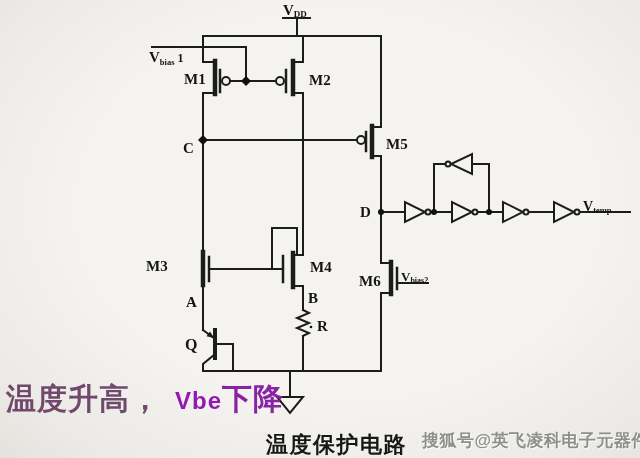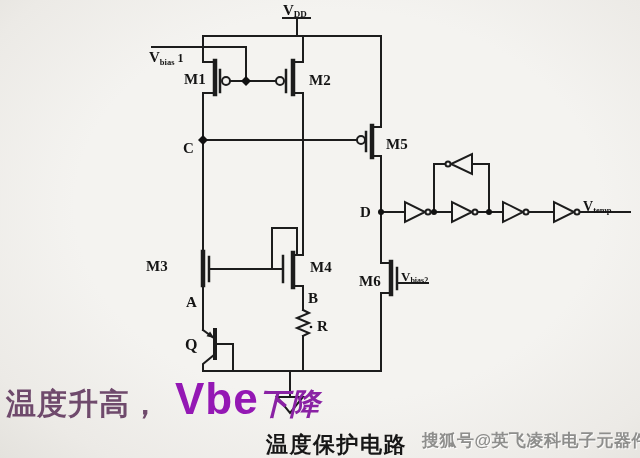--- a/index.html
+++ b/index.html
@@ -18,21 +18,21 @@
   .schematic-svg text{
     font-family:"Liberation Serif","DejaVu Serif",serif;
     font-weight:bold;fill:#141414;
   }
   .annotation{
     position:absolute;left:6px;top:382px;
     font-size:30px;font-weight:bold;line-height:34px;
     letter-spacing:1px;white-space:nowrap;
     font-family:"Liberation Sans",sans-serif;
   }
-  .annotation .seg2{margin-left:14px;font-size:44px;}
+  .annotation .seg2{margin-left:14px;font-size:24px;}
   .caption{
     position:absolute;left:266px;top:430px;
     font-size:22px;font-weight:bold;color:#171717;
     letter-spacing:1.5px;white-space:nowrap;
     font-family:"Liberation Sans",sans-serif;
   }
   .watermark{
     position:absolute;left:422px;top:429px;
     font-size:17px;font-weight:bold;color:#8e8e8c;
     letter-spacing:0.5px;white-space:nowrap;
@@ -188,19 +188,19 @@
       <text x="401" y="281" font-size="13"><tspan>V</tspan><tspan font-size="8" dy="2">bias2</tspan></text>
       <text x="186" y="307" font-size="15">A</text>
       <text x="308" y="303" font-size="15">B</text>
       <text x="185" y="350" font-size="16">Q</text>
       <text x="317" y="331" font-size="15">R</text>
       <text x="583" y="211" font-size="14"><tspan>V</tspan><tspan font-size="8.5" dy="2">temp</tspan></text>
     </g>
   </svg>
 
   <div class="annotation">
-    <span class="seg1" style="color: rgb(111, 74, 108);">温度升高，</span><span class="seg2" style="color: rgb(148, 24, 180);">Vbe</span><span class="seg3" style="color: rgb(138, 34, 164); font-style: italic;">下降</span>
+    <span class="seg1" style="color: rgb(111, 74, 108);">温度升高，</span><span class="seg2" style="color: rgb(148, 24, 180);">Vbe</span><span class="seg3" style="color: rgb(138, 34, 164);">下降</span>
   </div>
 
   <div class="caption">温度保护电路</div>
 
   <div class="watermark">搜狐号@英飞凌科电子元器件</div>
 </div>
 
 </body></html>

